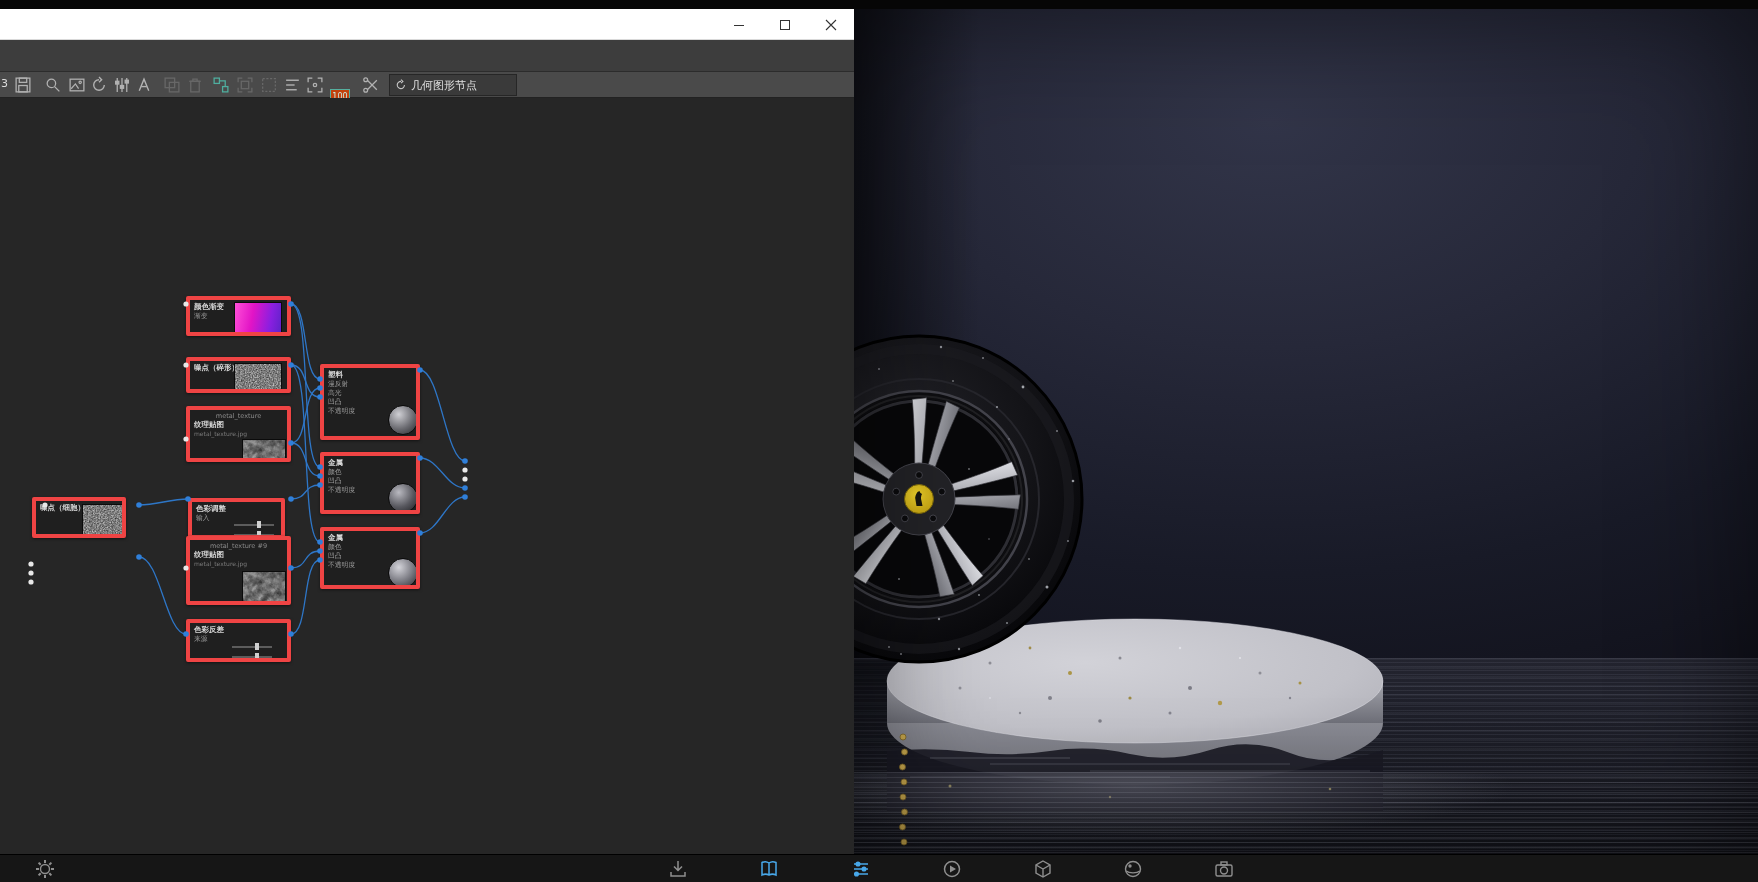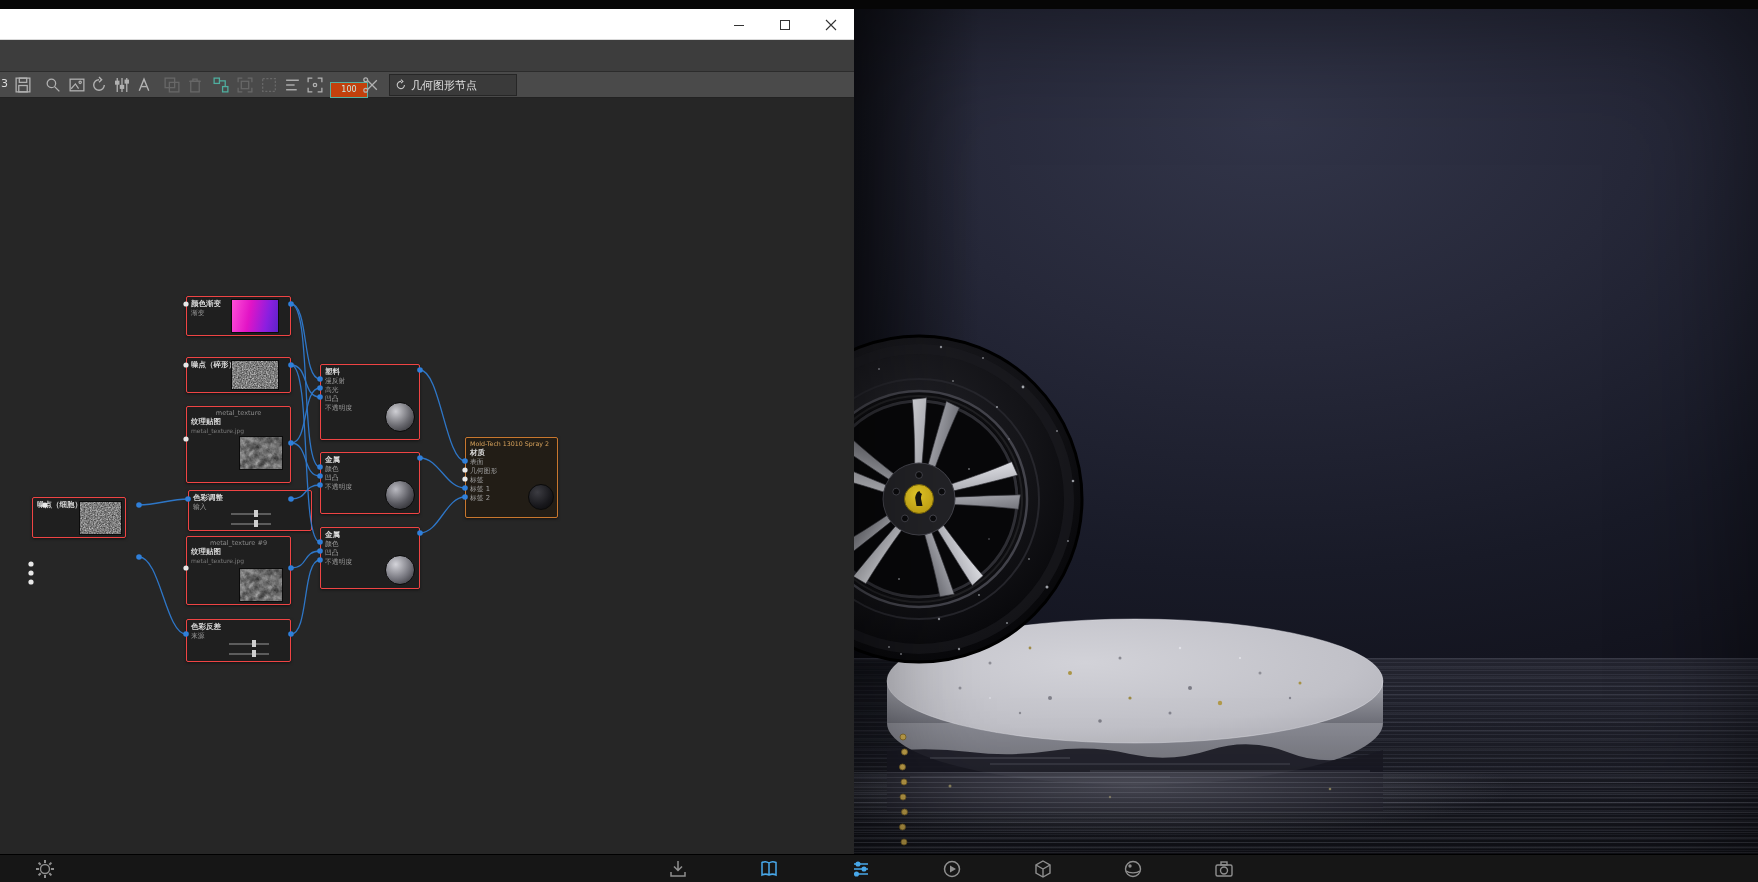--- a/index.html
+++ b/index.html
@@ -8,28 +8,28 @@
   #app{position:absolute;left:0;top:0;width:1758px;height:882px;background:#000}
   .abs{position:absolute}
 
   
   #titlebar{left:0;top:9px;width:854px;height:31px;background:#fff;border-bottom:1px solid #d9d9d9}
   .winbtn{position:absolute;top:0;width:46px;height:31px;display:flex;align-items:center;justify-content:center;cursor:pointer}
   #menustrip{left:0;top:40px;width:854px;height:32px;background:#3d3d3d;border-bottom:1px solid #2c2c2c}
   #toolbar{left:0;top:72px;width:854px;height:26px;background:#4a4a4a;border-bottom:1px solid #222}
   #toolbar .ti{position:absolute;top:4px;width:18px;height:18px}
   #tb-prefix{position:absolute;left:1px;top:5px;color:#ddd;font-size:11px}
-  #zoombox{position:absolute;left:330px;top:10px;width:38px;height:16px;background:#c2410c;border:1px solid #55b0a0;
+  #zoombox{position:absolute;left:330px;top:17px;width:20px;height:16px;background:#c2410c;border:1px solid #55b0a0;
     color:#c6ece4;font-size:8px;text-align:center;line-height:14px}
   #nodetype-field{position:absolute;left:389px;top:2px;width:128px;height:22px;background:#3a3a3a;border:1px solid #262626;
     display:flex;align-items:center;gap:4px;padding:0 5px;color:#e2e2e2;font-size:11px;white-space:nowrap}
 
   
   #graph{left:0;top:98px;width:854px;height:756px;background:#262626;overflow:hidden}
-  .node{position:absolute;background:#1f1f1f;border:1px solid #ef4444;border-radius:2px;color:#9f9f9f;
+  .node{position:absolute;background:#1f1f1f;border:4px solid #ef4444;border-radius:2px;color:#9f9f9f;
     font-size:7px;line-height:9px;padding:2px 4px;box-shadow:0 1px 3px rgba(0,0,0,.5);white-space:nowrap;overflow:hidden}
   .n-title{color:#d8d8d8;font-size:7.5px;font-weight:bold;line-height:10px}
   .n-name{color:#8c8c8c;font-size:6.5px;text-align:center;line-height:8px}
   .n-file{color:#7b7b7b;font-size:6px;line-height:8px}
   .n-row{font-size:6.8px;line-height:9px}
   .n-prev{position:absolute;border:1px solid #0b0b0b;overflow:hidden}
   .sphere{border-radius:50%}
   .slider{position:absolute;height:2px;background:#5c5c5c}
   .slider::after{content:"";position:absolute;width:4px;height:7px;background:#cfcfcf;top:-3px;left:58%}
   .node.selected{border-color:#c8772e;background:#221d16}
@@ -231,30 +231,30 @@
       <div class="n-prev" style="left:44px;top:2px;width:48px;height:34px;background:linear-gradient(100deg,#ff4fd8 0%,#e214c6 38%,#8a1fe0 75%,#5d23c8 100%)"></div>
     </div>
 
     <div class="node" style="left:186px;top:259px;width:105px;height:36px">
       <div class="n-title">噪点（碎形）</div>
       <div class="n-prev" style="left:44px;top:2px;width:48px;height:30px"><svg width="48" height="30">
             <rect width="48" height="30" filter="url(#fNoise)"></rect>
           </svg></div>
     </div>
 
-    <div class="node" style="left:186px;top:308px;width:105px;height:77px">
+    <div class="node" style="left:186px;top:308px;width:105px;height:56px">
       <div class="n-name">metal_texture</div>
       <div class="n-title">纹理贴图</div>
       <div class="n-file">metal_texture.jpg</div>
       <div class="n-prev" style="left:52px;top:29px;width:44px;height:34px"><svg width="44" height="34">
             <rect width="44" height="34" filter="url(#fMetal)"></rect>
           </svg></div>
     </div>
 
-    <div class="node" style="left:188px;top:392px;width:124px;height:41px">
+    <div class="node" style="left:188px;top:400px;width:97px;height:41px">
       <div class="n-title">色彩调整</div>
       <div class="n-row">输入</div>
       <div class="slider" style="left:42px;top:22px;width:40px"></div>
       <div class="slider" style="left:42px;top:32px;width:40px"></div>
     </div>
 
     <div class="node" style="left:32px;top:399px;width:94px;height:41px">
       <div class="n-title">噪点（细胞）</div>
       <div class="n-prev" style="left:46px;top:3px;width:43px;height:34px"><svg width="43" height="34">
             <rect width="43" height="34" filter="url(#fNoise)"></rect>
@@ -296,30 +296,20 @@
     </div>
 
     <div class="node" style="left:320px;top:429px;width:100px;height:62px">
       <div class="n-title">金属</div>
       <div class="n-row">颜色</div>
       <div class="n-row">凹凸</div>
       <div class="n-row">不透明度</div>
       <div class="n-prev sphere" style="left:64px;top:27px;width:30px;height:30px;background:radial-gradient(circle at 35% 30%, #d4d4da, #76767e 55%, #303036 95%)"></div>
     </div>
 
-    <div class="node selected" style="left:465px;top:339px;width:93px;height:81px">
-      <div class="n-header">Mold-Tech 13010 Spray 2</div>
-      <div class="n-title">材质</div>
-      <div class="n-row">表面</div>
-      <div class="n-row">几何图形</div>
-      <div class="n-row">标签</div>
-      <div class="n-row">标签 1</div>
-      <div class="n-row">标签 2</div>
-      <div class="n-prev sphere" style="left:62px;top:46px;width:26px;height:26px;background:radial-gradient(circle at 35% 30%, #3c3c42, #18181c 60%, #0a0a0c 95%)"></div>
-    </div>
 
     <svg id="wires" width="854" height="756">
       <g fill="none" stroke="#2f7fd9" stroke-width="1.3" opacity="0.9">
         <path d="M291 206 C309 206 302 281 320 281"></path>
         <path d="M291 206 C312 206 300 369 320 369"></path>
         <path d="M291 267 C309 267 302 299 320 299"></path>
         <path d="M291 267 C312 267 300 444 320 444"></path>
         <path d="M291 345 C309 345 302 290 320 290"></path>
         <path d="M291 345 C309 345 302 378 320 378"></path>
         <path d="M291 401 C309 401 302 387 320 387"></path>

